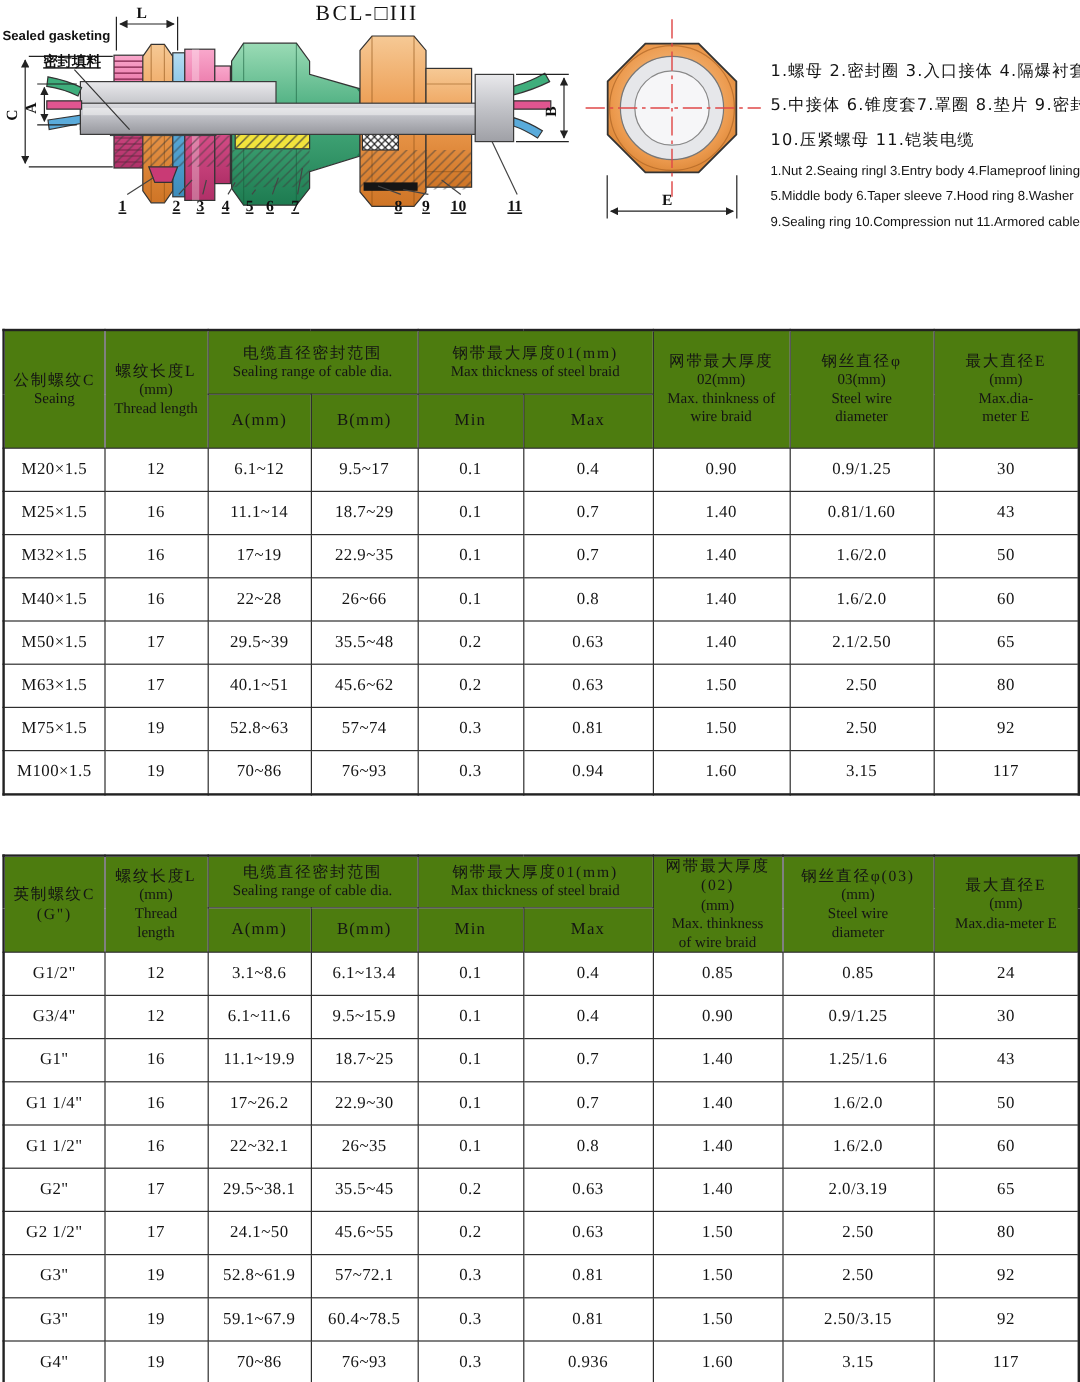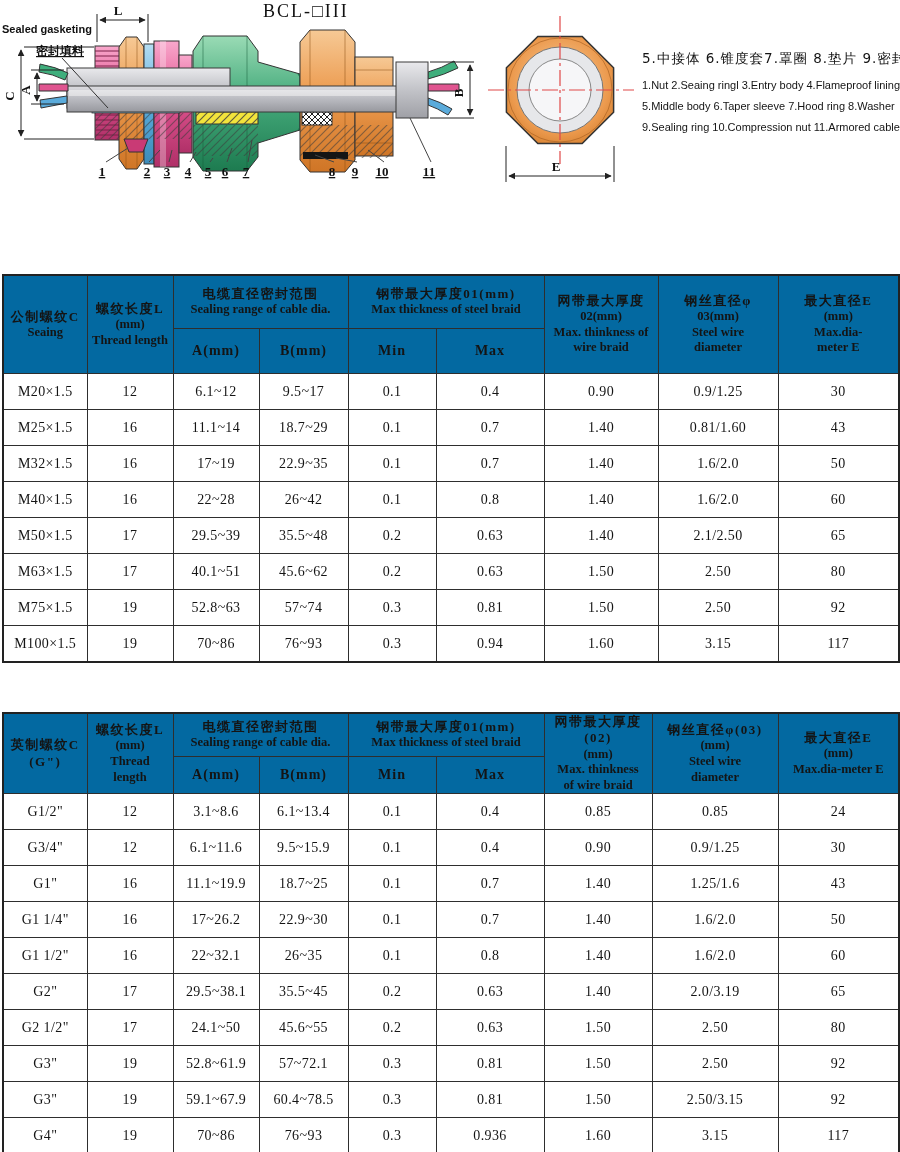--- a/index.html
+++ b/index.html
@@ -11,21 +11,21 @@
   .legend .zh-line{font-family:"DejaVu Sans",sans-serif;font-size:13.5px;
        letter-spacing:1px;margin-bottom:11px;white-space:nowrap;}
   .legend .en-line{font-family:Liberation Sans, sans-serif;font-size:11px;
        margin-bottom:9px;white-space:nowrap;}
   table{border-collapse:collapse;table-layout:fixed;width:896px;background:#fff;}
   .tbl-wrap1{position:absolute;left:2px;top:274px;}
   .tbl-wrap2{position:absolute;left:2px;top:712px;}
   th,td{border:1.8px solid #2e2e2e;text-align:center;vertical-align:middle;
         padding:0;overflow:hidden;}
   table{border:2px solid #222;}
-  thead th{background:#0369a1;font-weight:bold;}
+  thead th{background:#4d7c0f;font-weight:normal;}
   thead div{line-height:1.25;}
   .zh{font-size:13px;letter-spacing:1.5px;}
   .en{font-size:12.5px;letter-spacing:0;}
   .h1-t1 th{height:52px;}  .h2-t1 th{height:44px;font-size:14px;letter-spacing:1px;}
   .h1-t2 th{height:42px;}  .h2-t2 th{height:36px;font-size:14px;letter-spacing:1px;}
   tbody td{font-size:14px;letter-spacing:.4px;}
   .tbl1 tbody td{height:35px;}
   .tbl2 tbody td{height:35px;}
 </style>
 </head>
@@ -196,21 +196,23 @@
     </g>
     <g stroke="#222" stroke-width="1">
       <path d="M506,146 V182 M614,146 V182" fill="none"></path>
       <line x1="509" y1="176" x2="611" y2="176" marker-start="url(#ar)" marker-end="url(#ar)"></line>
       <text x="556" y="171" font-size="13" font-weight="bold" stroke="none" fill="#111" text-anchor="middle">E</text>
     </g>
   </g>
 </svg>
 
   <div class="legend">
+    <div class="zh-line">1.螺母 2.密封圈 3.入口接体 4.隔爆衬套</div>
     <div class="zh-line">5.中接体 6.锥度套7.罩圈 8.垫片 9.密封圈</div>
+    <div class="zh-line">10.压紧螺母  11.铠装电缆</div>
     <div class="en-line">1.Nut 2.Seaing ringl 3.Entry body  4.Flameproof lining</div>
     <div class="en-line">5.Middle body  6.Taper sleeve  7.Hood ring  8.Washer</div>
     <div class="en-line">9.Sealing ring  10.Compression nut  11.Armored cable</div>
   </div>
 </div>
 
 <div class="tbl-wrap1">
 <table class="tbl1">
   <colgroup>
     <col style="width:84px">
@@ -299,21 +301,21 @@
           <td>0.1</td>
           <td>0.7</td>
           <td>1.40</td>
           <td>1.6/2.0</td>
           <td>50</td>
         </tr>
         <tr>
           <td>M40×1.5</td>
           <td>16</td>
           <td>22~28</td>
-          <td>26~42</td>
+          <td>26~66</td>
           <td>0.1</td>
           <td>0.8</td>
           <td>1.40</td>
           <td>1.6/2.0</td>
           <td>60</td>
         </tr>
         <tr>
           <td>M50×1.5</td>
           <td>17</td>
           <td>29.5~39</td>

